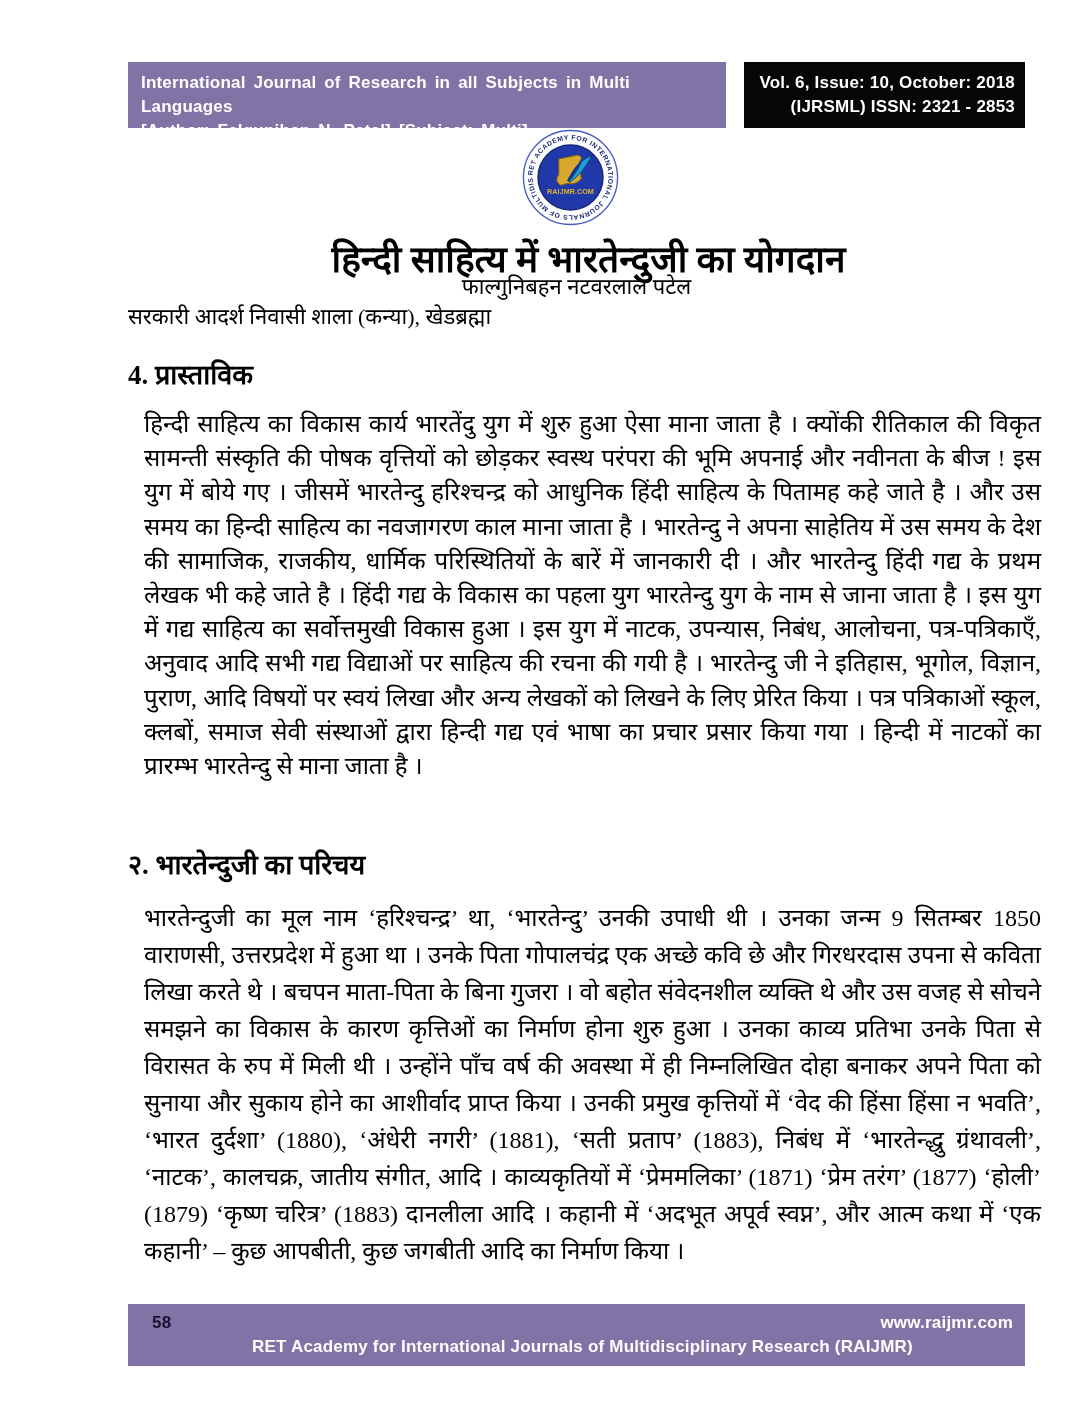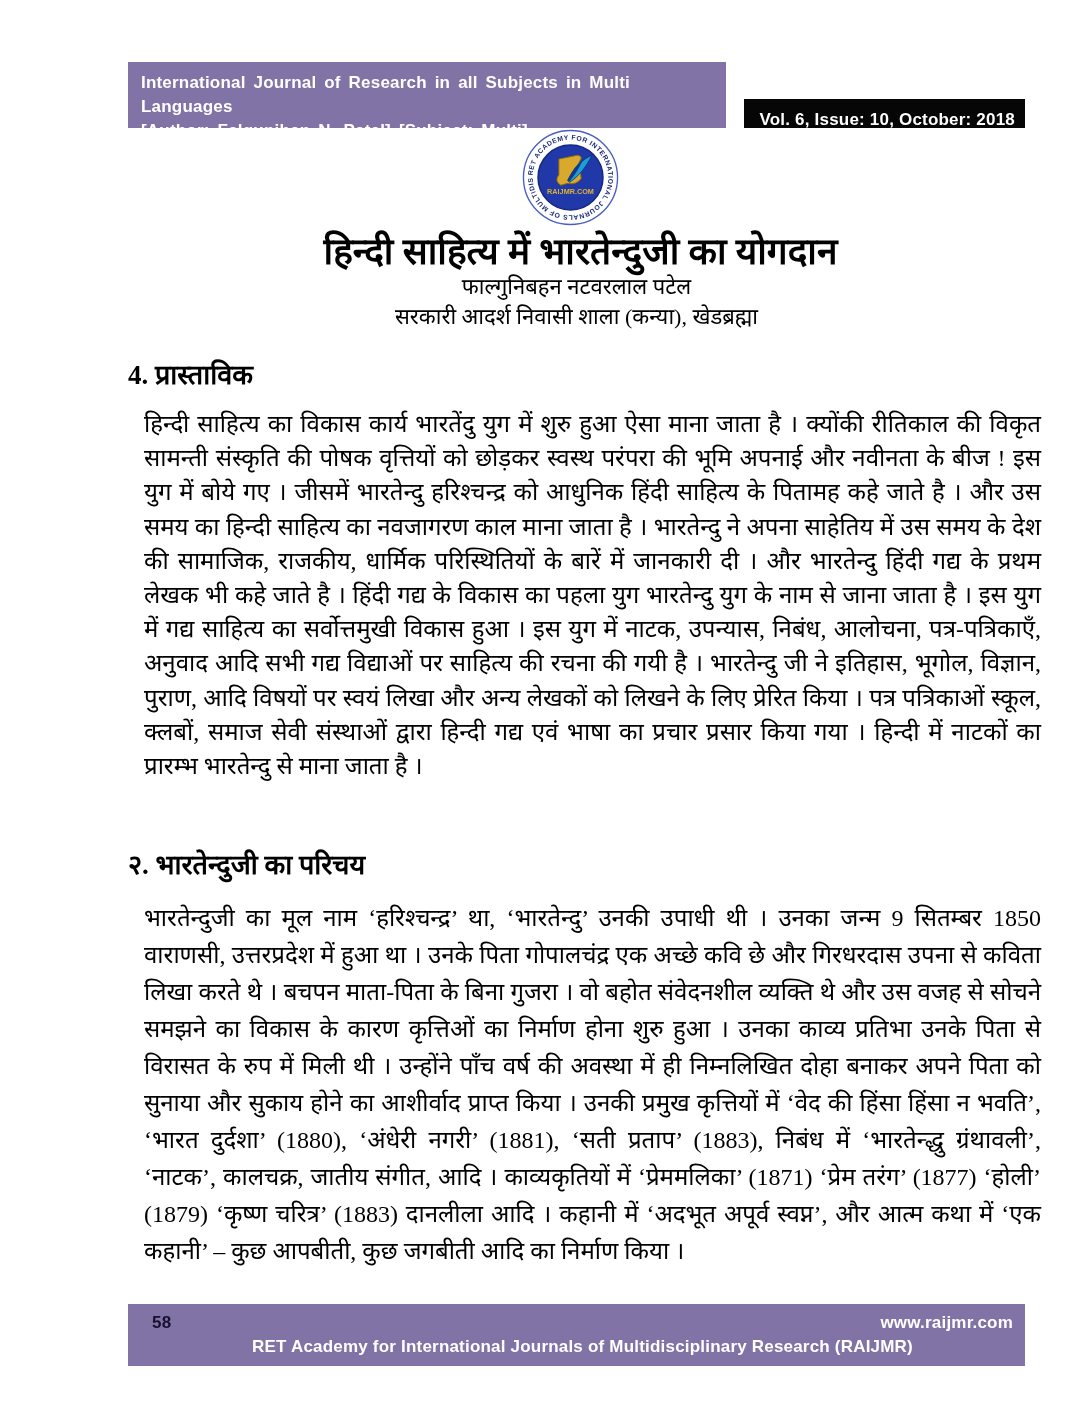--- a/index.html
+++ b/index.html
@@ -15,38 +15,38 @@
     gap:18px;
   }
   .jh-left{
     background:#8273a6;width:610px;box-sizing:border-box;
     color:#fff;font-weight:bold;font-size:17px;line-height:24px;
     padding:9px 8px 0 13px;word-spacing:3px;letter-spacing:.2px;
   }
   .jh-right{
     background:#060606;width:287px;box-sizing:border-box;
     color:#fff;font-weight:bold;font-size:17px;line-height:24px;
-    text-align:right;padding:9px 10px 0 0;letter-spacing:.2px;margin-top:37px;
+    text-align:right;padding:9px 10px 0 0;letter-spacing:.2px;
   }
   
   .logo-wrap{position:absolute;top:129px;left:522px;width:97px;height:97px;}
   .logo-wrap svg{display:block;width:100%;height:100%;}
   
   .doc-serif{font-family:"Liberation Serif","DejaVu Serif",serif;}
   .paper-title{
     position:absolute;top:220px;left:128px;width:897px;
-    text-align:center;font-size:37px;font-weight:bold;margin:4px;
+    text-align:center;font-size:37px;font-weight:bold;margin:12px;
   }
   .paper-author{
     position:absolute;top:270px;left:128px;width:897px;
     text-align:center;font-size:22px;
   }
   .paper-affiliation{
     position:absolute;top:300px;left:128px;width:897px;
-    text-align:center;font-size:22px;
+    text-align:left;font-size:22px;
   }
   
   .sec-heading{
     position:absolute;left:128px;width:897px;margin:0;
     font-size:27px;font-weight:bold;
   }
   .sec1-heading{top:355px;}
   .sec2-heading{top:845px;}
   .sec-body{
     position:absolute;left:128px;width:897px;margin:16px;
@@ -69,20 +69,21 @@
 </head>
 <body>
 
 <header class="journal-header">
   <div class="jh-left">
     <div>International Journal of Research in all Subjects in Multi Languages</div>
     <div>[Author: Falguniben N. Patel] [Subject: Multi]</div>
   </div>
   <div class="jh-right">
     <div>Vol. 6, Issue: 10, October: 2018</div>
+    <div>(IJRSML)  ISSN: 2321 - 2853</div>
   </div>
 </header>
 
 <div class="logo-wrap">
   <svg viewBox="0 0 100 100" aria-hidden="true">
     <circle cx="50" cy="50" r="48.5" fill="#ffffff" stroke="#4a5ec0" stroke-width="1.4"></circle>
     <defs>
       <path id="ringPath" d="M 11,50 A 39,39 0 1 1 89,50 A 39,39 0 1 1 11,50"></path>
     </defs>
     <text font-size="7" font-weight="bold" fill="#1b2a7a" letter-spacing="0.6" font-family="Liberation Sans, sans-serif">

